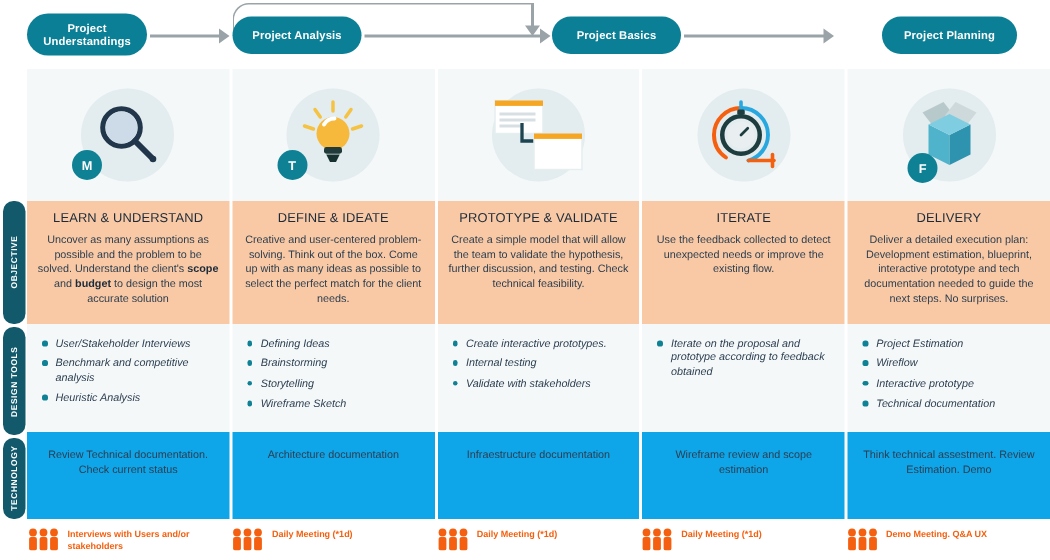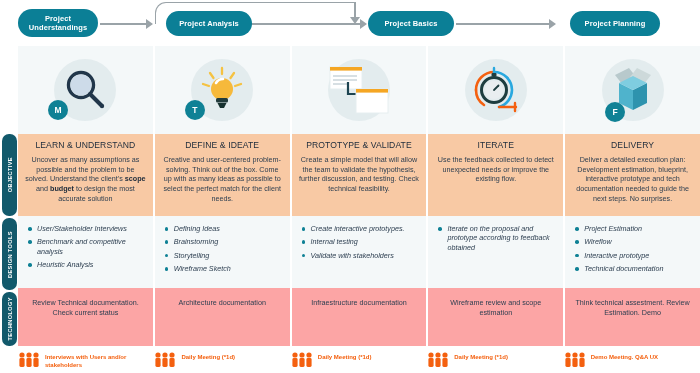--- a/index.html
+++ b/index.html
@@ -26,23 +26,23 @@
     text-align: center;
     display: flex;
     align-items: center;
     justify-content: center;
     line-height: 1.25;
     height: 25px;
     padding: 0 6px;
     letter-spacing: .1px;
   }
   .pill-1 { left: 18px;  top: 9px;  width: 80px; height: 28px; }
-  .pill-2 { left: 166px; top: 11px; width: 86px; }
+  .pill-2 { left: 155px; top: 11px; width: 86px; }
   .pill-3 { left: 368px; top: 11px; width: 86px; }
-  .pill-4 { left: 570px; top: 11px; width: 90px; }
+  .pill-4 { left: 588px; top: 11px; width: 90px; }
 
   .connector {
     position: absolute;
     height: 1.5px;
     background: #9aa3a8;
     top: 23px;
   }
   .conn-1 { left: 100px; width: 50px; }
   .conn-2 { left: 243px; width: 122px; }
   .conn-3 { left: 456px; width: 98px; }
@@ -172,21 +172,21 @@
     position: absolute;
     left: 0; top: 3px;
     width: 3.5px; height: 3.5px;
     border-radius: 50%;
     background: #0f8195;
   }
 
   
   .tech {
     flex: 1;
-    background: #fca5a5;
+    background: #0ea5e9;
     padding: 10px 8px;
   }
   .tech-text {
     font-size: 7.2px;
     color: #2c3e50;
     text-align: center;
     line-height: 1.4;
   }
 
   

